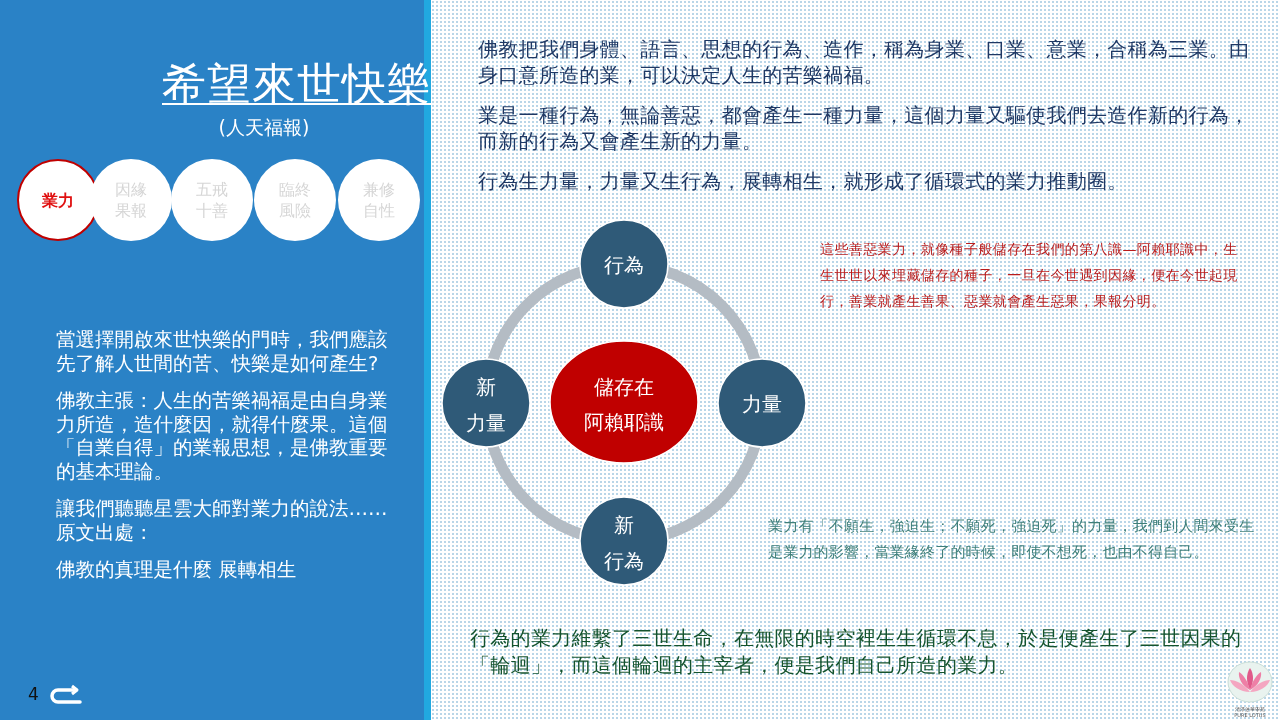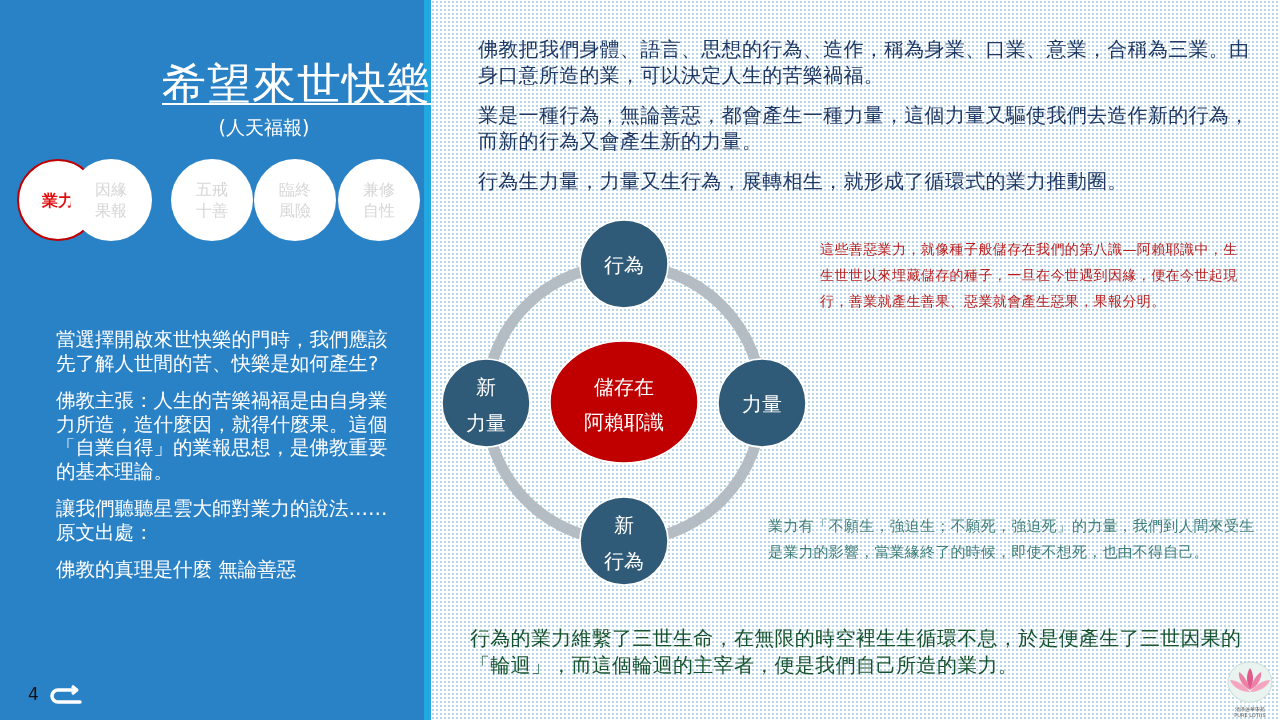--- a/index.html
+++ b/index.html
@@ -85,21 +85,21 @@
 <div class="accent-stripe"></div>
 <div class="right-panel"></div>
 
 <div class="title">希望來世快樂</div>
 <div class="subtitle">(人天福報)</div>
 
 <div class="tabs">
   <div class="tab active" style="left:17px;">
     <span>業力</span>
   </div>
-  <div class="tab" style="left:70px;align-items:center;">
+  <div class="tab" style="left:90px;align-items:center;">
     <span>因緣</span>
     <span>果報</span>
   </div>
   <div class="tab" style="left:171px;">
     <span>五戒</span>
     <span>十善</span>
   </div>
   <div class="tab" style="left:254px;">
     <span>臨終</span>
     <span>風險</span>
@@ -107,21 +107,21 @@
   <div class="tab" style="left:338px;">
     <span>兼修</span>
     <span>自性</span>
   </div>
 </div>
 
 <div class="left-text">
   <p>當選擇開啟來世快樂的門時，我們應該先了解人世間的苦、快樂是如何產生?</p>
   <p>佛教主張：人生的苦樂禍福是由自身業力所造，造什麼因，就得什麼果。這個「自業自得」的業報思想，是佛教重要的基本理論。</p>
   <p>讓我們聽聽星雲大師對業力的說法……原文出處：</p>
-  <p>佛教的真理是什麼 無論善惡</p>
+  <p>佛教的真理是什麼 展轉相生</p>
 </div>
 
 <div class="page-num">4</div>
 <svg class="return-icon" viewBox="0 0 40 24">
   <path d="M30 6 H12 A6 6 0 0 0 12 18 H34" fill="none" stroke="#ffffff" stroke-width="3.5" stroke-linecap="round"></path>
   <path d="M26 2 L31 6 L26 10" fill="none" stroke="#ffffff" stroke-width="3" stroke-linejoin="round"></path>
 </svg>
 
 <div class="top-text">
   <p>佛教把我們身體、語言、思想的行為、造作，稱為身業、口業、意業，合稱為三業。由身口意所造的業，可以決定人生的苦樂禍福。</p>

